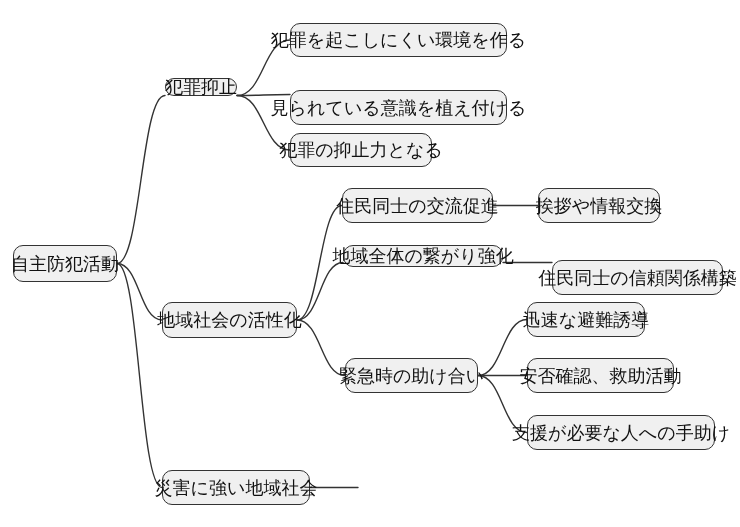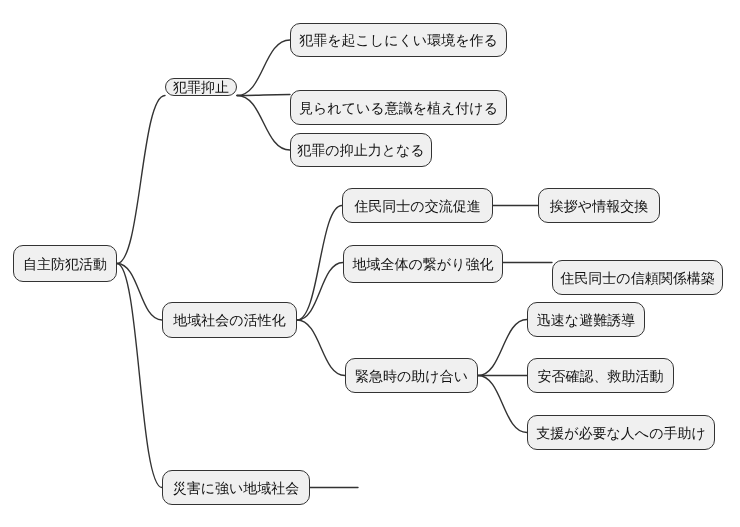--- a/index.html
+++ b/index.html
@@ -30,21 +30,21 @@
   }
   .node {
     position: absolute;
     box-sizing: border-box;
     background: var(--node-fill, #f0f0f0);
     border: 1.5px solid var(--node-border, #333333);
     border-radius: 10px;
     display: flex;
     align-items: center;
     justify-content: center;
-    font-size: 14px;
+    font-size: 18px;
     line-height: 1;
     color: var(--text, #111111);
     white-space: nowrap;
   }
 </style>
 </head>
 <body>
 
 <div class="stage">
   <svg class="edge-layer" viewBox="0 0 740 527" xmlns="http://www.w3.org/2000/svg">
@@ -82,21 +82,21 @@
     </div>
     <div class="node" style="left: 162px; top: 302px; width: 135px; height: 36px;">
       <span>地域社会の活性化</span>
     </div>
     <div class="node" style="left: 342px; top: 188px; width: 151px; height: 35px;">
       <span>住民同士の交流促進</span>
     </div>
     <div class="node" style="left: 538px; top: 188px; width: 122px; height: 35px;">
       <span>挨拶や情報交換</span>
     </div>
-    <div class="node" style="left: 343px; top: 245px; width: 160px; height: 38px;">
+    <div class="node" style="left: 343px; top: 245px; width: 160px; height: 22px;">
       <span>地域全体の繋がり強化</span>
     </div>
     <div class="node" style="left: 552px; top: 260px; width: 171px; height: 35px;">
       <span>住民同士の信頼関係構築</span>
     </div>
     <div class="node" style="left: 345px; top: 358px; width: 133px; height: 35px;">
       <span>緊急時の助け合い</span>
     </div>
     <div class="node" style="left: 527px; top: 302px; width: 118px; height: 35px;">
       <span>迅速な避難誘導</span>

